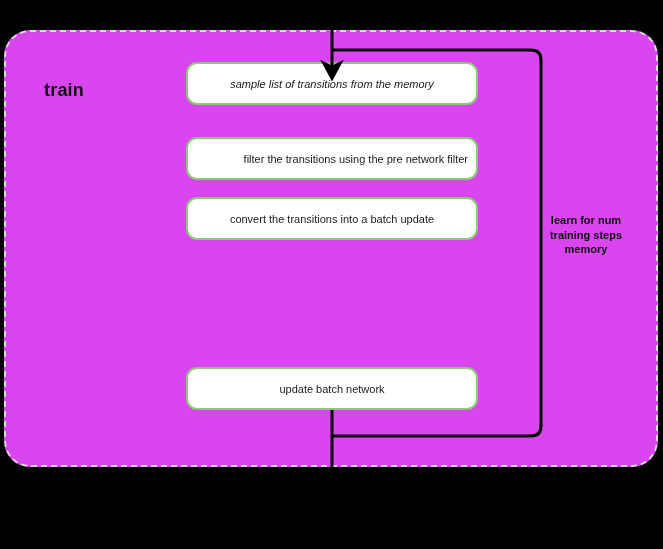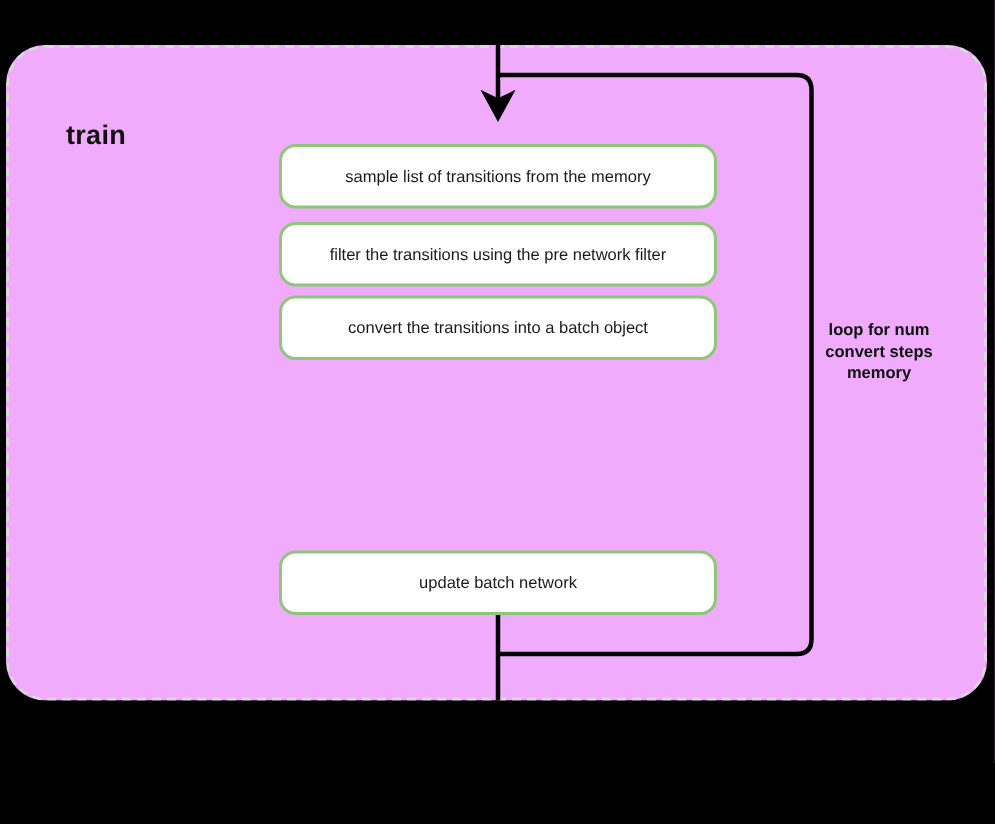--- a/index.html
+++ b/index.html
@@ -22,21 +22,21 @@
   }
 
   
   #train-container {
     position: absolute;
     left: 4px;
     top: 30px;
     width: 654px;
     height: 437px;
     box-sizing: border-box;
-    background: #f0abfc;
+    background: #d946ef;
     border: 2px dashed #d9d9d9;
     border-radius: 26px;
   }
 
   #train-title {
     position: absolute;
     left: 38px;
     top: 47px;
     font-size: 18px;
     font-weight: bold;
@@ -62,22 +62,22 @@
   }
   .step-box .step-label {
     font-size: 11px;
     font-weight: normal;
     color: #1a1a1a;
     text-align: center;
     line-height: 14px;
     padding: 0 8px;
   }
 
-  #step-1 { top: 96px; }
-  #step-2 { top: 148px; }
+  #step-1 { top: 62px; font-style: italic; }
+  #step-2 { top: 137px; justify-content: flex-end; }
   #step-3 { top: 197px; }
   #step-4 { top: 367px; }
 
   
   #learn-box {
     position: absolute;
     left: 167px;
     top: 258px;
     width: 331px;
     height: 90px;
@@ -131,21 +131,21 @@
 
   <div class="step-box" id="step-1">
     <span class="step-label">sample list of transitions from the memory</span>
   </div>
 
   <div class="step-box" id="step-2">
     <span class="step-label">filter the transitions using the pre network filter</span>
   </div>
 
   <div class="step-box" id="step-3">
-    <span class="step-label">convert the transitions into a batch object</span>
+    <span class="step-label">convert the transitions into a batch update</span>
   </div>
 
 
   <div class="step-box" id="step-4">
     <span class="step-label">update batch network</span>
   </div>
 
   <svg id="connectors" viewBox="0 0 663 549">
     <defs>
       <marker id="arrowhead" markerWidth="9" markerHeight="9" refX="3.4" refY="4.5" orient="auto" markerUnits="strokeWidth">
@@ -154,18 +154,18 @@
     </defs>
 
     <path d="M332,0 L332,70" stroke="#000000" stroke-width="3" fill="none" marker-end="url(#arrowhead)"></path>
 
     <path d="M332,50 L531,50 Q541,50 541,60 L541,426 Q541,436 531,436 L332,436" stroke="#000000" stroke-width="3" fill="none" stroke-linecap="butt"></path>
 
     <path d="M332,410 L332,467" stroke="#000000" stroke-width="3" fill="none"></path>
   </svg>
 
   <div id="loop-label">
-    <div>loop for num</div>
-    <div>convert steps</div>
+    <div>learn for num</div>
+    <div>training steps</div>
     <div>memory</div>
   </div>
 
 </div>
 
 </body></html>

